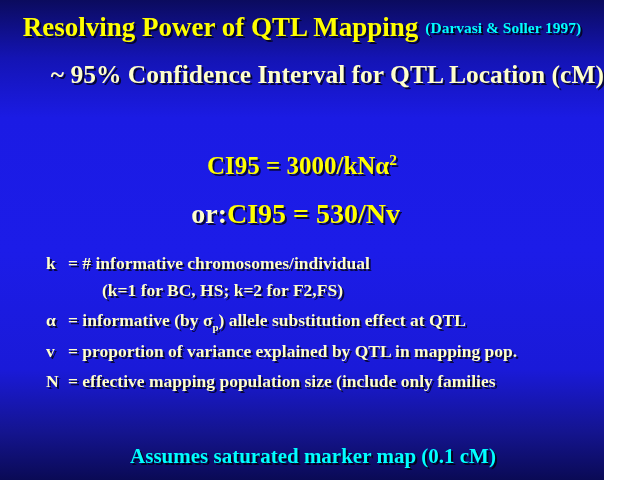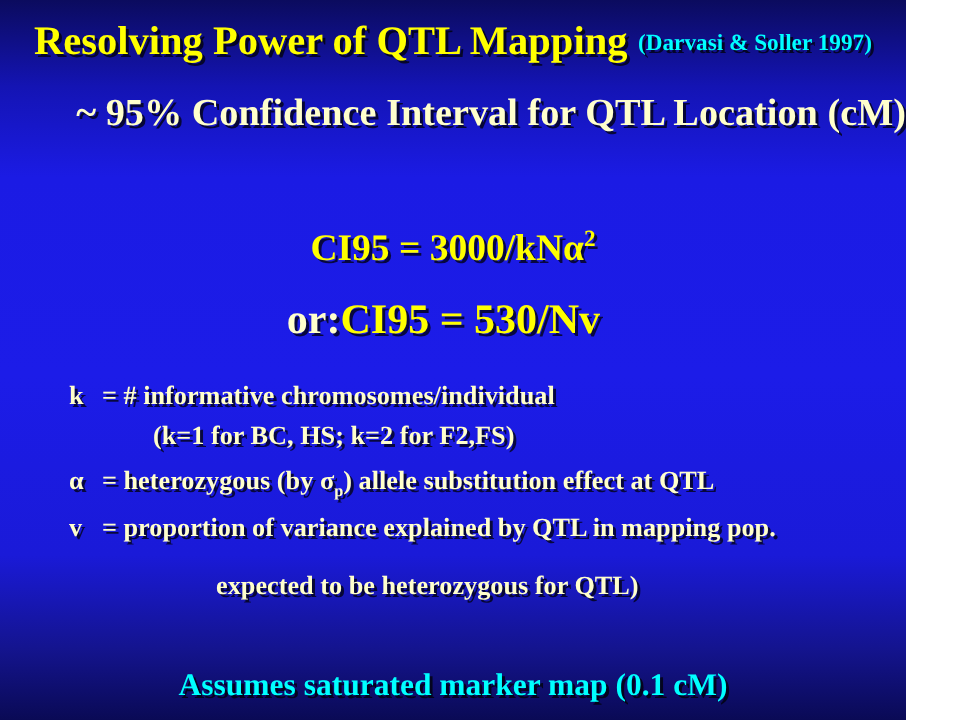--- a/index.html
+++ b/index.html
@@ -32,21 +32,21 @@
     position: absolute;
     width: 100%;
     text-align: center;
     white-space: nowrap;
     font-weight: bold;
   }
 
   
   .c-yellow { color: #FFFF00; }
   .c-cream  { color: #FFFFCC; text-align: right; }
-  .c-cyan   { color: #00FFFF; }
+  .c-cyan   { color: #00FFFF; margin-left: 11px; }
 
   
   .sh {
     text-shadow: 2px 2px 0 rgba(0,0,0,0.72);
   }
 
   
   #title-row {
     top: 12px;
     font-size: 27px;
@@ -160,35 +160,35 @@
 
     <div class="gap-s"></div>
 
     <div class="def-line">
       <span class="def-row c-cream sh"><span class="def-indent">(k=1 for BC, HS; k=2 for F2,FS)</span></span>
     </div>
 
     <div class="gap-m"></div>
 
     <div class="def-line">
-      <span class="def-row c-cream sh"><span class="def-sym">α</span><span>= heterozygous (by σ</span><sub class="sbp">p</sub><span>) allele substitution effect at QTL</span></span>
+      <span class="def-row c-cream sh"><span class="def-sym">α</span><span>= informative (by σ</span><sub class="sbp">p</sub><span>) allele substitution effect at QTL</span></span>
     </div>
 
     <div class="gap-m"></div>
 
     <div class="def-line">
       <span class="def-row c-cream sh"><span class="def-sym">v</span><span>= proportion of variance explained by QTL in mapping pop.</span></span>
     </div>
 
     <div class="gap-m"></div>
 
+    <div class="def-line">
+      <span class="def-row c-cream sh"><span class="def-sym">N</span><span>= effective mapping population size (include only families</span></span>
+    </div>
 
     <div class="gap-s"></div>
 
-    <div class="def-line">
-      <span class="def-row c-cream sh"><span class="def-indent2">expected to be heterozygous for QTL)</span></span>
-    </div>
 
   </div>
 
   <div class="line c-cyan sh" id="footer-row">Assumes saturated marker map (0.1 cM)</div>
 
 </div>
 
 </body></html>

